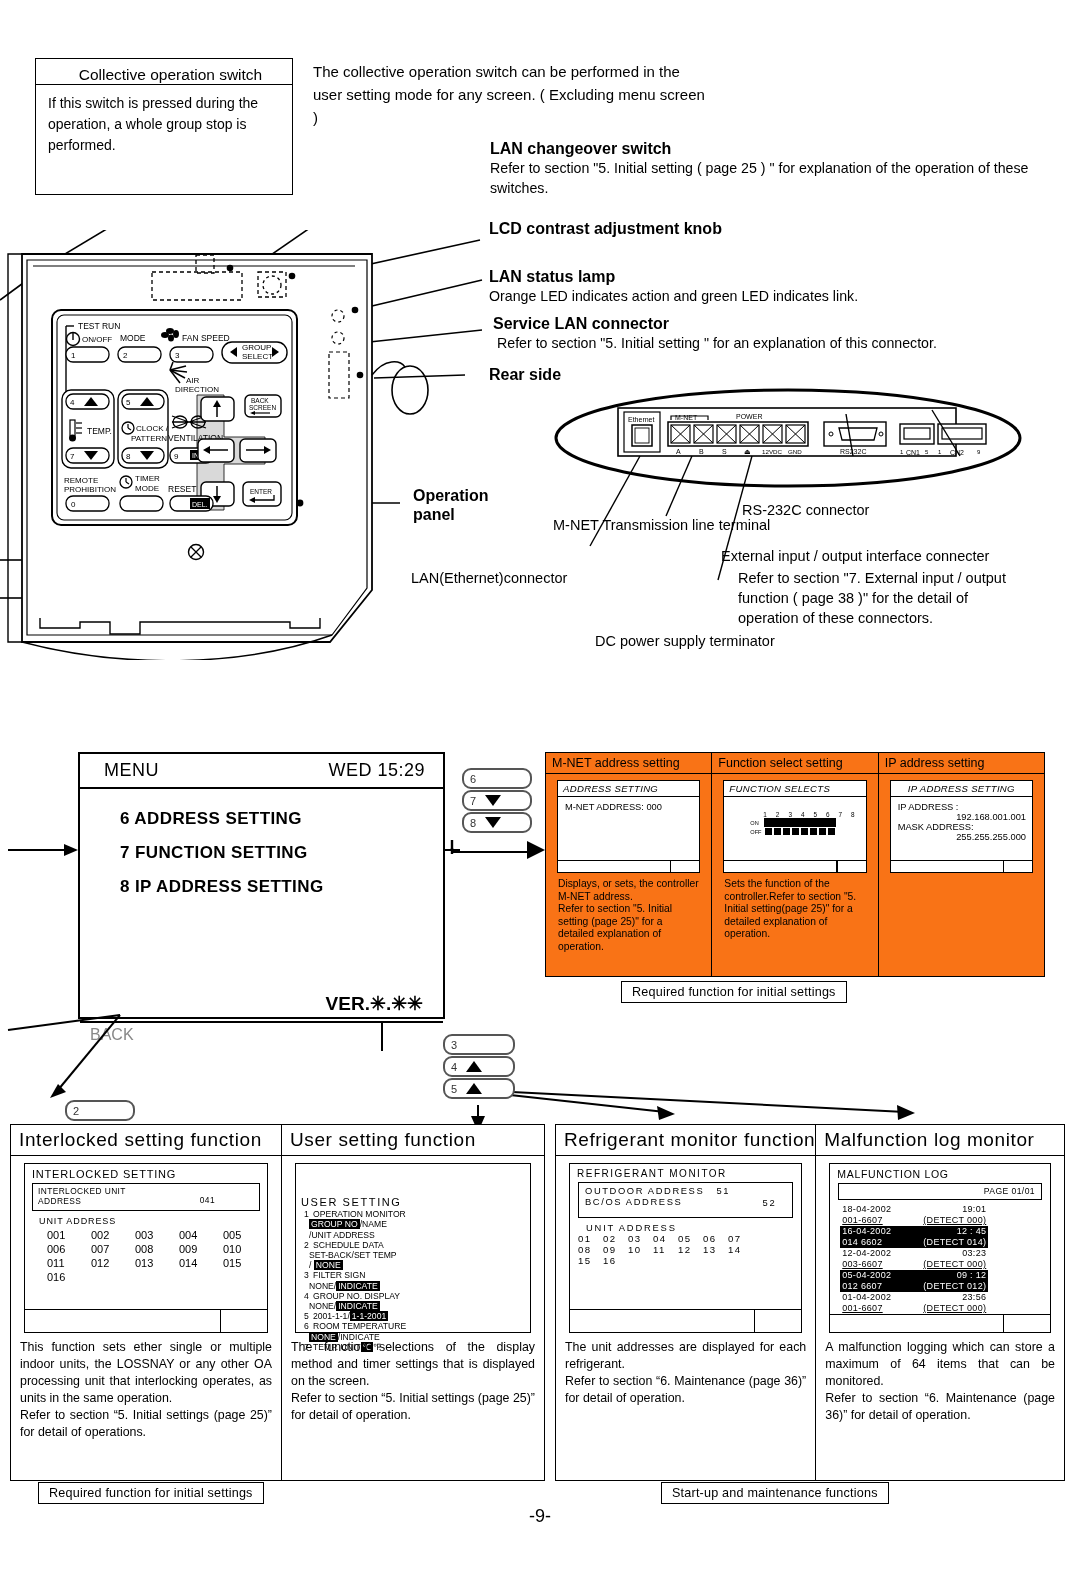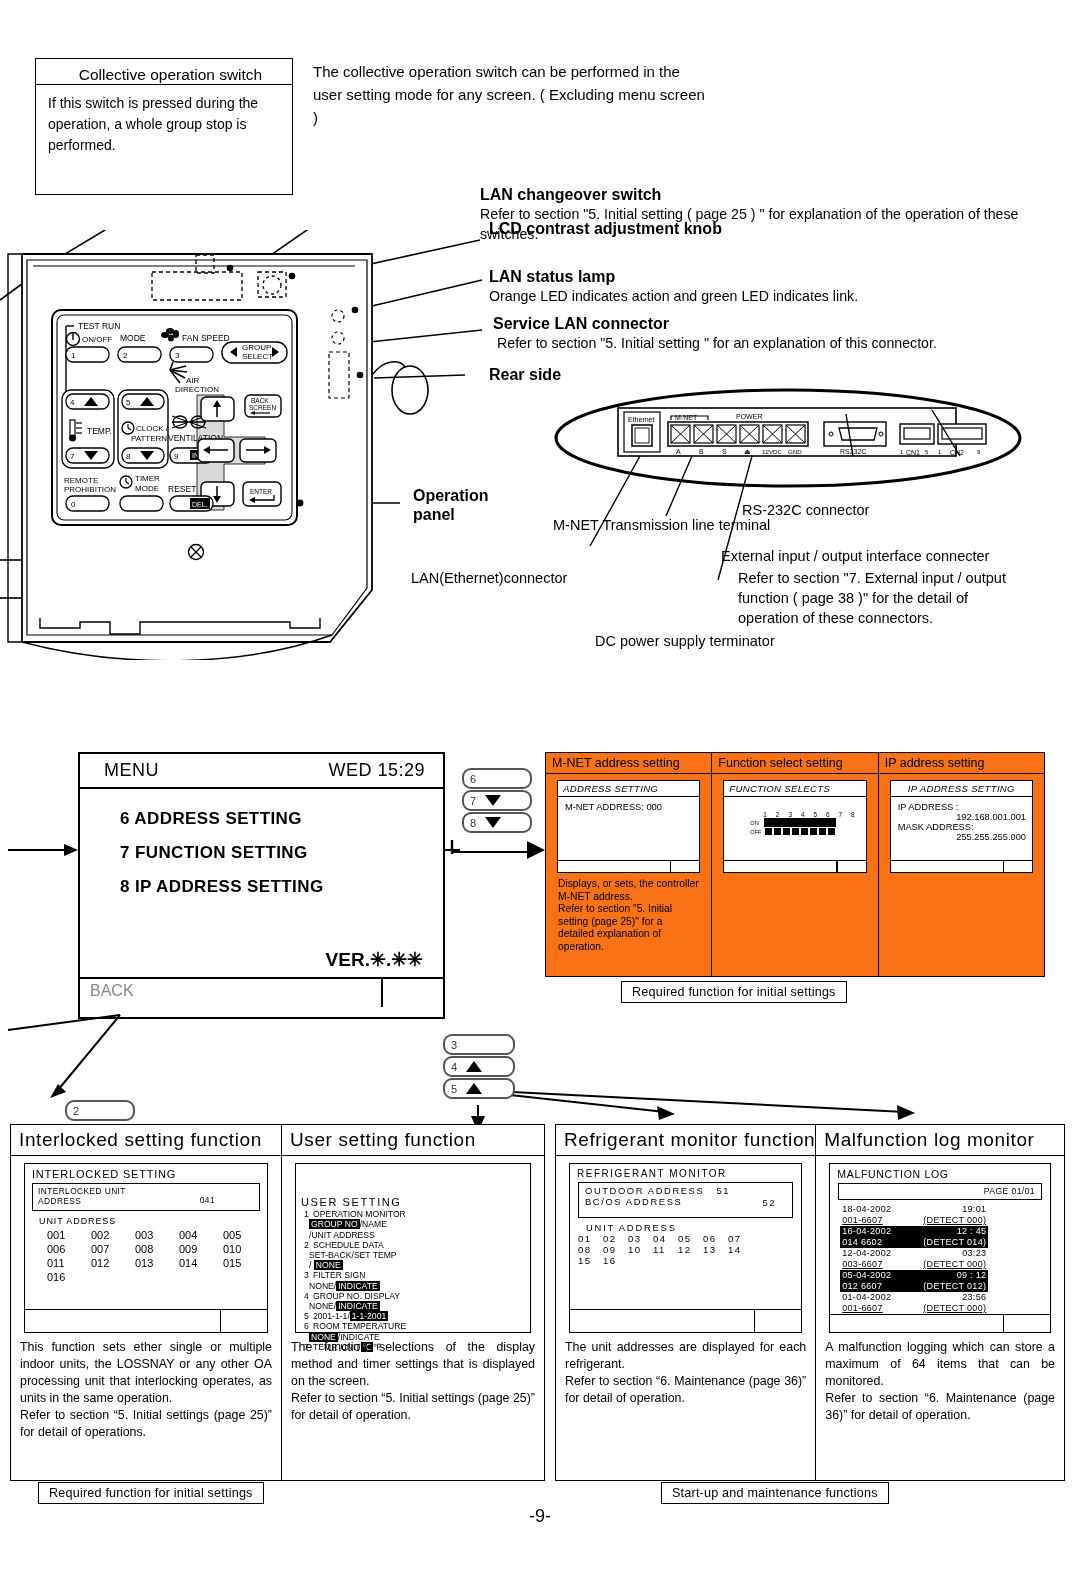--- a/index.html
+++ b/index.html
@@ -18,21 +18,21 @@
   .lbl-title{font-size:16px;font-weight:bold;}
   .lbl-body{font-size:14.2px;line-height:20px;}
   
   #device-svg{left:0;top:230px;}
   #rear-svg{left:540px;top:370px;}
   
   #menu-screen{left:78px;top:752px;width:363px;height:263px;border:2.2px solid #000;background:#fff;}
   #menu-screen .m-top{height:33px;border-bottom:2.2px solid #000;position:relative;}
   #menu-screen .m-title{position:absolute;left:24px;top:6px;font-size:18px;letter-spacing:.5px;}
   #menu-screen .m-clock{position:absolute;right:18px;top:6px;font-size:18px;letter-spacing:.5px;}
-  #menu-screen .m-body{position:relative;height:188px;border-radius:28px;}
+  #menu-screen .m-body{position:relative;height:232px;border-radius:28px;}
   #menu-screen .m-item{position:absolute;left:40px;font-size:17px;font-weight:bold;letter-spacing:.4px;}
   #menu-screen .m-ver{position:absolute;right:20px;bottom:6px;font-size:19px;font-weight:bold;}
   #menu-screen .m-foot{height:28px;border-top:2.2px solid #000;position:relative;}
   #menu-screen .m-back{position:absolute;left:10px;top:3px;font-size:16px;color:#888;}
   #menu-screen .m-footdiv{position:absolute;right:60px;top:0;bottom:0;width:2.2px;background:#000;}
   
   .pill{border:2px solid #555;border-radius:9px;background:#fff;position:absolute;
         font-size:11px;color:#333;display:flex;align-items:center;}
   .pill span.num{margin-left:6px;}
   .pill .tri{width:0;height:0;margin-left:9px;}
@@ -115,21 +115,21 @@
 </head>
 <body>
 
 <div class="abs" id="collective-box">
   <div class="hdr">Collective operation switch</div>
   <div class="bdy">If this switch is pressed during the operation, a whole group stop is performed.</div>
 </div>
 
 <div class="abs" id="intro-text">The collective operation switch can be performed in the user setting mode for any screen. ( Excluding menu screen )</div>
 
-<div class="abs" style="left:480px;top:140px;width:560px;margin-top:46px;">
+<div class="abs" style="left:490px;top:140px;width:560px;">
   <div class="lbl-title">LAN changeover switch</div>
   <div class="lbl-body">Refer to section "5. Initial setting ( page 25 ) " for explanation of the operation of these switches.</div>
 </div>
 <div class="abs" style="left:489px;top:220px;width:560px;">
   <div class="lbl-title">LCD contrast adjustment knob</div>
 </div>
 <div class="abs" style="left:489px;top:268px;width:560px;">
   <div class="lbl-title">LAN status lamp</div>
   <div class="lbl-body">Orange LED indicates action and green LED indicates link.</div>
 </div>
@@ -535,20 +535,21 @@
                     <i class="cell"></i>
                 </div>
               </div>
             </div>
           </div>
         </div>
         <div class="lf">
             <i></i>
           </div>
       </div>
+      <div class="note">Sets the function of the controller.Refer to section "5. Initial setting(page 25)" for a detailed explanation of operation.</div>
     </div>
   </div>
 
   <div class="col">
     <div class="col-hd">IP address setting</div>
     <div class="col-bd">
       <div class="lcd">
         <div class="lt" style="text-align:center;padding-left:0;">IP ADDRESS SETTING</div>
         <div class="lb">
           <div>IP ADDRESS :</div>

